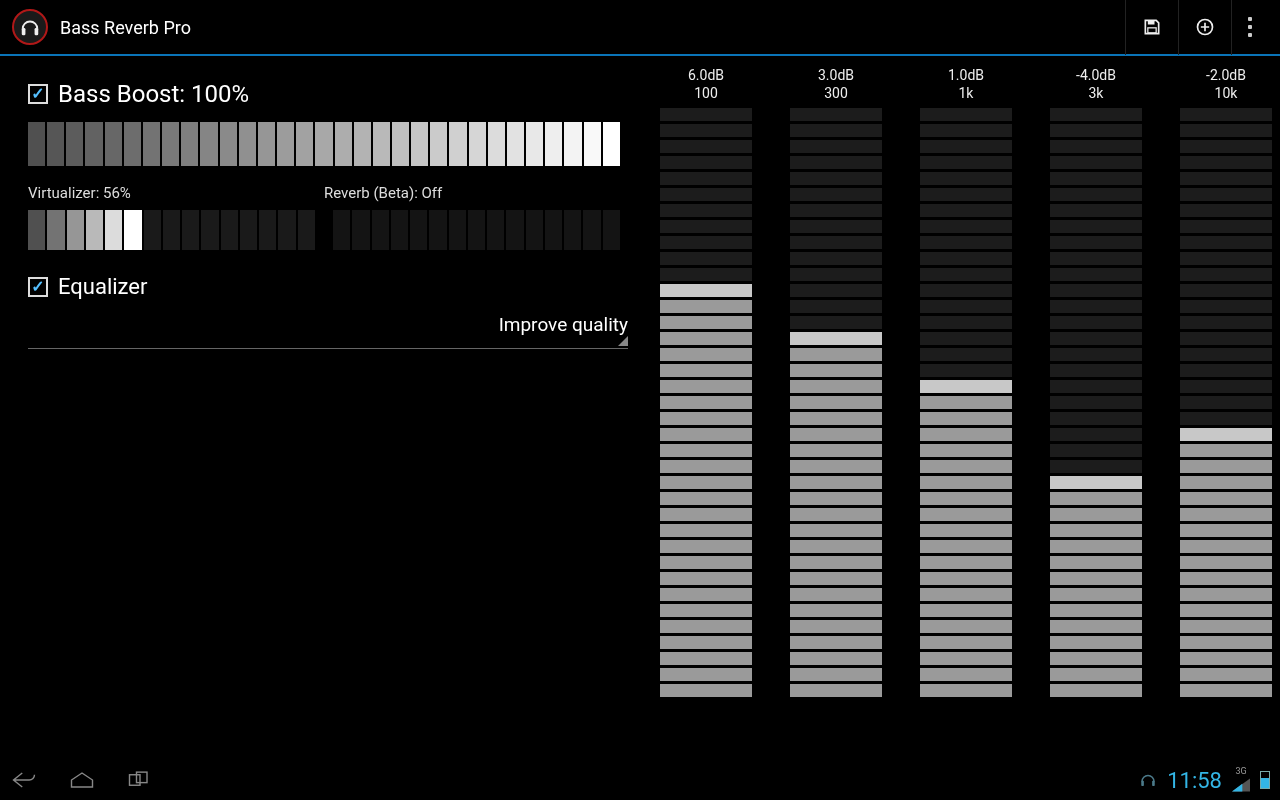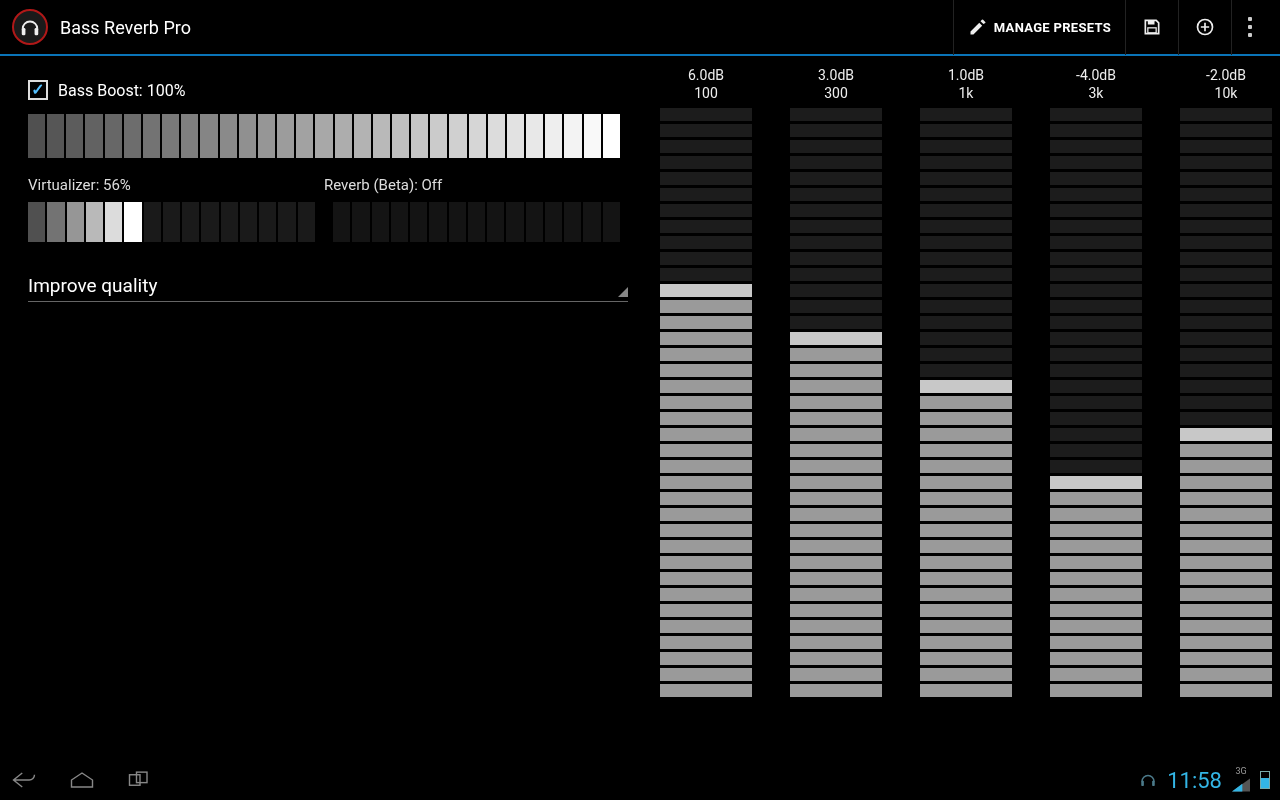--- a/index.html
+++ b/index.html
@@ -19,36 +19,36 @@
   .overflow-dots span { width:4px; height:4px; background:#ccc; border-radius:1px; }
   
   
   .main { display:flex; height: calc(800px - 56px - 40px); }
   .left { width: 640px; padding: 24px 20px 0 28px; }
   .right { flex:1; padding: 10px 20px 0 20px; display:flex; gap: 38px; justify-content: space-around; }
   
   .row-check { display:flex; align-items:center; gap:10px; margin-bottom: 14px; }
   .chk { width:20px; height:20px; border:2px solid #ddd; background:#000; display:flex; align-items:center; justify-content:center; }
   .chk.checked::after { content:"✓"; color:#55c0ff; font-size:16px; font-weight:bold; line-height:1; }
-  .row-check-label { font-size:16px; font-weight:400; }
+  .row-check-label { font-size:24px; font-weight:400; }
   
   .seg-slider { display:flex; gap:2px; height:44px; margin-bottom: 18px; }
   .seg-slider.small { height:40px; }
   .seg { flex:1; background:#1a1a1a; }
   
   .sub-labels { display:flex; margin-bottom:8px; }
   .sub-labels .lbl { font-size:15px; color:#ddd; flex:1; }
   
   .dual-sliders { display:flex; gap:18px; margin-bottom: 24px; }
   .dual-sliders .seg-slider { flex:1; margin-bottom:0; }
   
   .eq-row { display:flex; align-items:center; gap:10px; margin-bottom: 14px; }
   .eq-label { font-size:22px; }
   
-  .preset-select { width: 600px; height:36px; border-bottom:1px solid #666; display:flex; align-items:flex-end; justify-content:space-between; padding-bottom:4px; cursor:pointer; }
+  .preset-select { width: 600px; height:36px; border-bottom:1px solid #666; display:flex; align-items:flex-end; justify-content:space-between; padding-bottom:4px; cursor:pointer;flex-direction:column; }
   .preset-select .val { font-size:19px; }
   .preset-select .tri { width:0; height:0; border-left:10px solid transparent; border-bottom:10px solid #888; align-self:flex-end; }
   
   
   .band { width: 92px; display:flex; flex-direction:column; align-items:center; }
   .band-label { font-size:14px; color:#eee; text-align:center; line-height:1.3; margin-bottom:6px; }
   .band-slider { width: 92px; flex:1; display:flex; flex-direction:column; gap:3px; padding-bottom: 6px; }
   .vseg { height:13px; background:#1a1a1a; }
   
   
@@ -68,26 +68,20 @@
 <div class="action-bar">
   <div class="app-icon">
     <svg viewBox="0 0 24 24">
         <path d="M4 14 a8 8 0 0 1 16 0" stroke="#eee" stroke-width="2" fill="none"></path>
         <rect x="3" y="13" width="4" height="8" rx="1.5" fill="#eee"></rect>
         <rect x="17" y="13" width="4" height="8" rx="1.5" fill="#eee"></rect>
       </svg>
   </div>
   <div class="app-title">Bass Reverb Pro</div>
   <div class="bar-spacer"></div>
-  <div class="bar-btn">
-    <svg viewBox="0 0 24 24">
-        <path d="M3 17.5V21h3.5L17 10.5 13.5 7 3 17.5zM20.7 7.3a1 1 0 0 0 0-1.4l-2.6-2.6a1 1 0 0 0-1.4 0L15 5l3.5 3.5 2.2-1.2z" fill="#eee"></path>
-      </svg>
-    <span>MANAGE PRESETS</span>
-  </div>
   <div class="bar-btn bar-icon-only">
     <svg viewBox="0 0 24 24">
         <path d="M4 4h13l3 3v13H4z" fill="none" stroke="#eee" stroke-width="2"></path>
         <rect x="7" y="4" width="8" height="5" fill="#eee"></rect>
         <rect x="7" y="13" width="10" height="6" fill="none" stroke="#eee" stroke-width="1.5"></rect>
       </svg>
   </div>
   <div class="bar-btn bar-icon-only">
     <svg viewBox="0 0 24 24">
         <circle cx="12" cy="12" r="9" fill="none" stroke="#eee" stroke-width="2"></circle>
@@ -177,20 +171,24 @@
           <div class="seg" style="background: rgb(20, 20, 20);"></div>
           <div class="seg" style="background: rgb(20, 20, 20);"></div>
           <div class="seg" style="background: rgb(20, 20, 20);"></div>
           <div class="seg" style="background: rgb(20, 20, 20);"></div>
           <div class="seg" style="background: rgb(20, 20, 20);"></div>
           <div class="seg" style="background: rgb(20, 20, 20);"></div>
           <div class="seg" style="background: rgb(20, 20, 20);"></div>
         </div>
     </div>
 
+    <div class="eq-row">
+      <div class="chk checked"></div>
+      <div class="eq-label">Equalizer</div>
+    </div>
     <div class="preset-select">
       <span class="val">Improve quality</span>
       <div class="tri"></div>
     </div>
   </div>
 
   <div class="right" id="eq-bands">
       <div class="band">
         <div class="band-label">6.0dB<br>100</div>
         <div class="band-slider">

